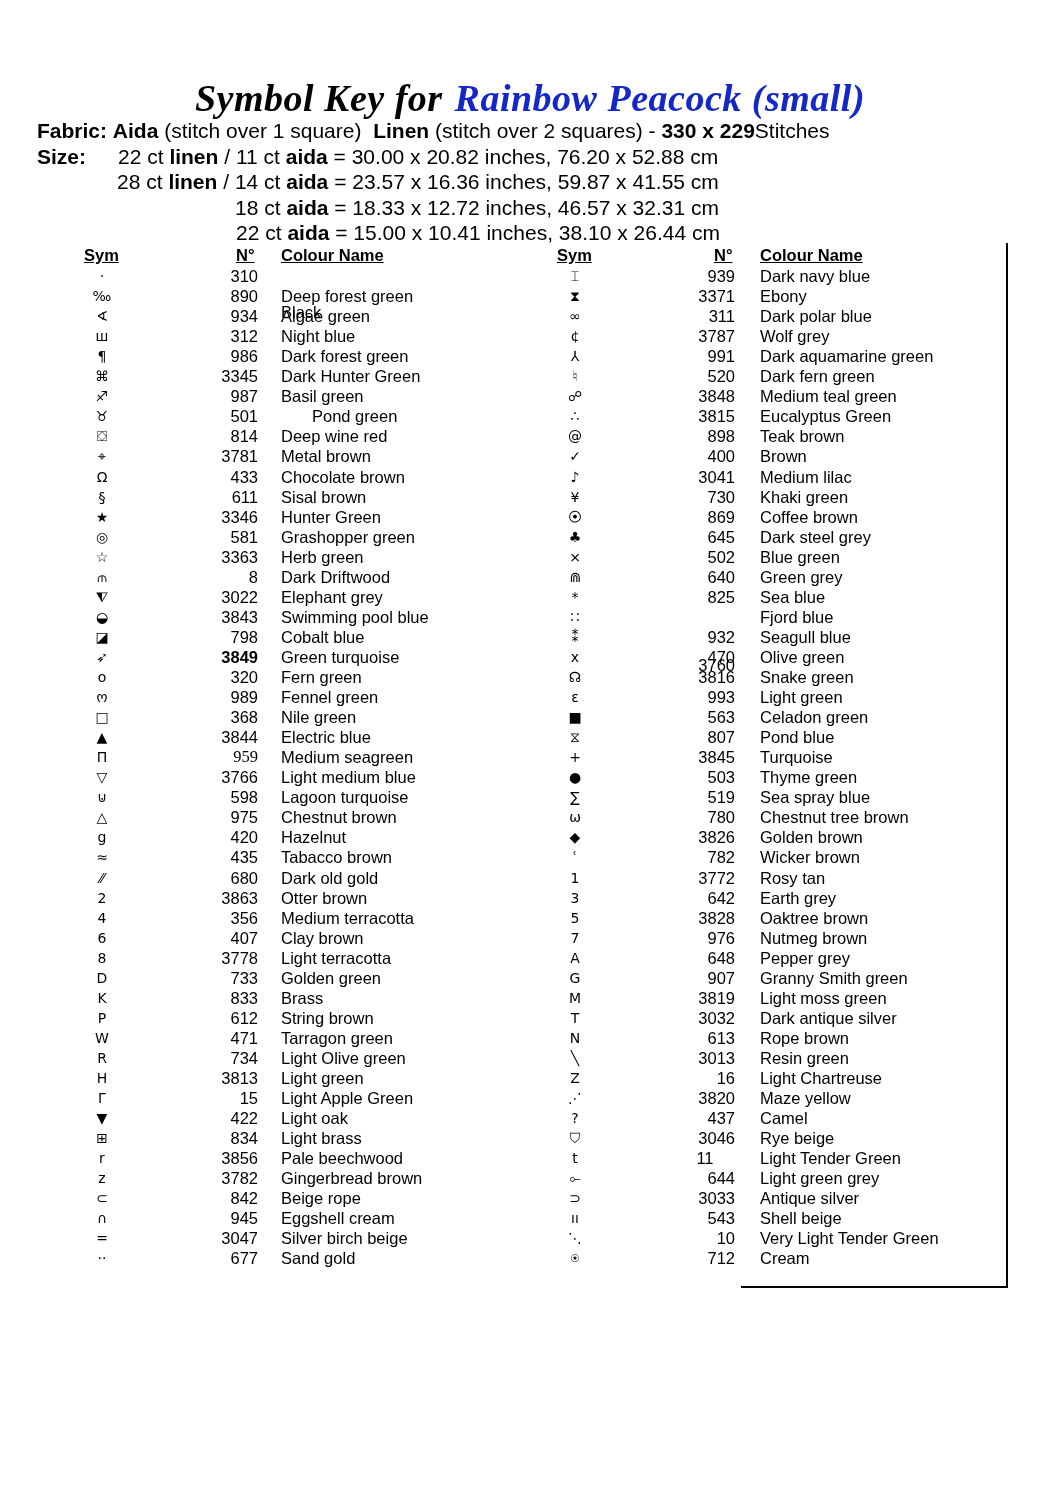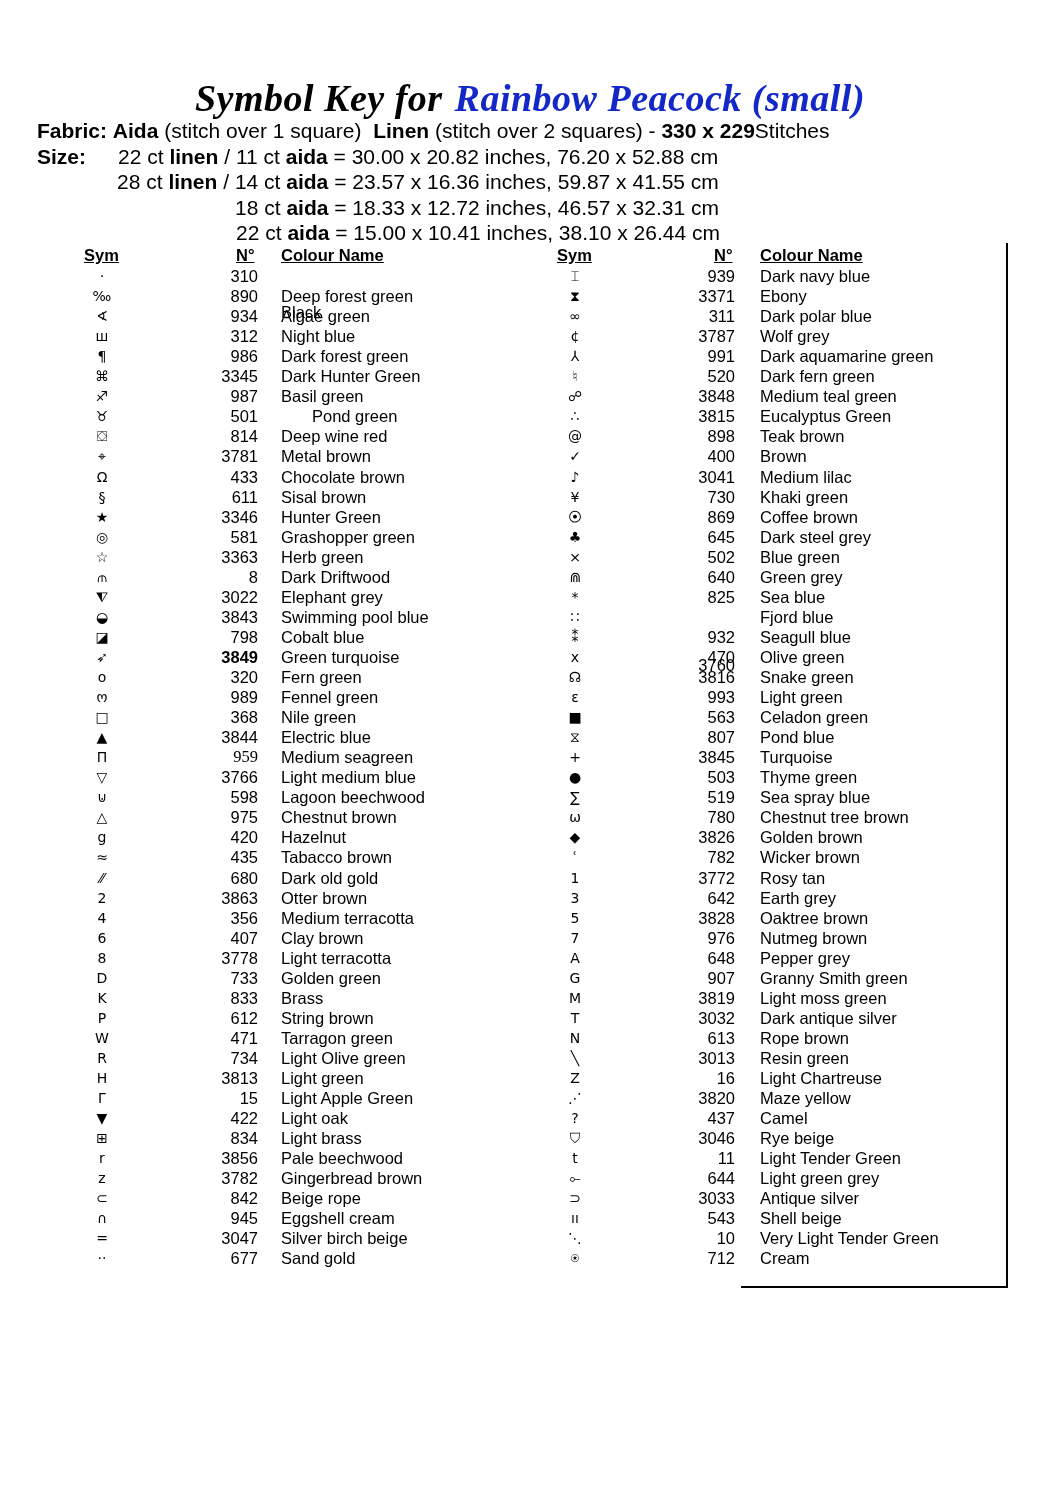--- a/index.html
+++ b/index.html
@@ -195,21 +195,21 @@
       <span class="name" style="left: 281px;">Medium seagreen</span>
     </div>
     <div class="row" style="top: 767.25px; left: 0px;">
       <span class="sym" style="left: 82px;">▽</span>
       <span class="num" style="left: 198px;">3766</span>
       <span class="name" style="left: 281px;">Light medium blue</span>
     </div>
     <div class="row" style="top: 787.3px; left: 0px;">
       <span class="sym" style="left: 82px;">⊍</span>
       <span class="num" style="left: 198px;">598</span>
-      <span class="name" style="left: 281px;">Lagoon beechwood</span>
+      <span class="name" style="left: 281px;">Lagoon turquoise</span>
     </div>
     <div class="row" style="top: 807.35px; left: 0px;">
       <span class="sym" style="left: 82px;">△</span>
       <span class="num" style="left: 198px;">975</span>
       <span class="name" style="left: 281px;">Chestnut brown</span>
     </div>
     <div class="row" style="top: 827.4px; left: 0px;">
       <span class="sym" style="left: 82px;">g</span>
       <span class="num" style="left: 198px;">420</span>
       <span class="name" style="left: 281px;">Hazelnut</span>
@@ -536,21 +536,21 @@
       <span class="num" style="left: 675px;">437</span>
       <span class="name" style="left: 760px;">Camel</span>
     </div>
     <div class="row" style="top: 1128.15px; left: 0px;">
       <span class="sym" style="left: 555px;">⛉</span>
       <span class="num" style="left: 675px;">3046</span>
       <span class="name" style="left: 760px;">Rye beige</span>
     </div>
     <div class="row" style="top: 1148.2px; left: 0px;">
       <span class="sym" style="left: 555px;">t</span>
-      <span class="num" style="left: 675px;">11</span>
+      <span class="num" style="left: 675px; text-align: center;">11</span>
       <span class="name" style="left: 760px;">Light Tender Green</span>
     </div>
     <div class="row" style="top: 1168.25px; left: 0px;">
       <span class="sym" style="left: 555px;">⟜</span>
       <span class="num" style="left: 675px;">644</span>
       <span class="name" style="left: 760px;">Light green grey</span>
     </div>
     <div class="row" style="top: 1188.3px; left: 0px;">
       <span class="sym" style="left: 555px;">⊃</span>
       <span class="num" style="left: 675px;">3033</span>

